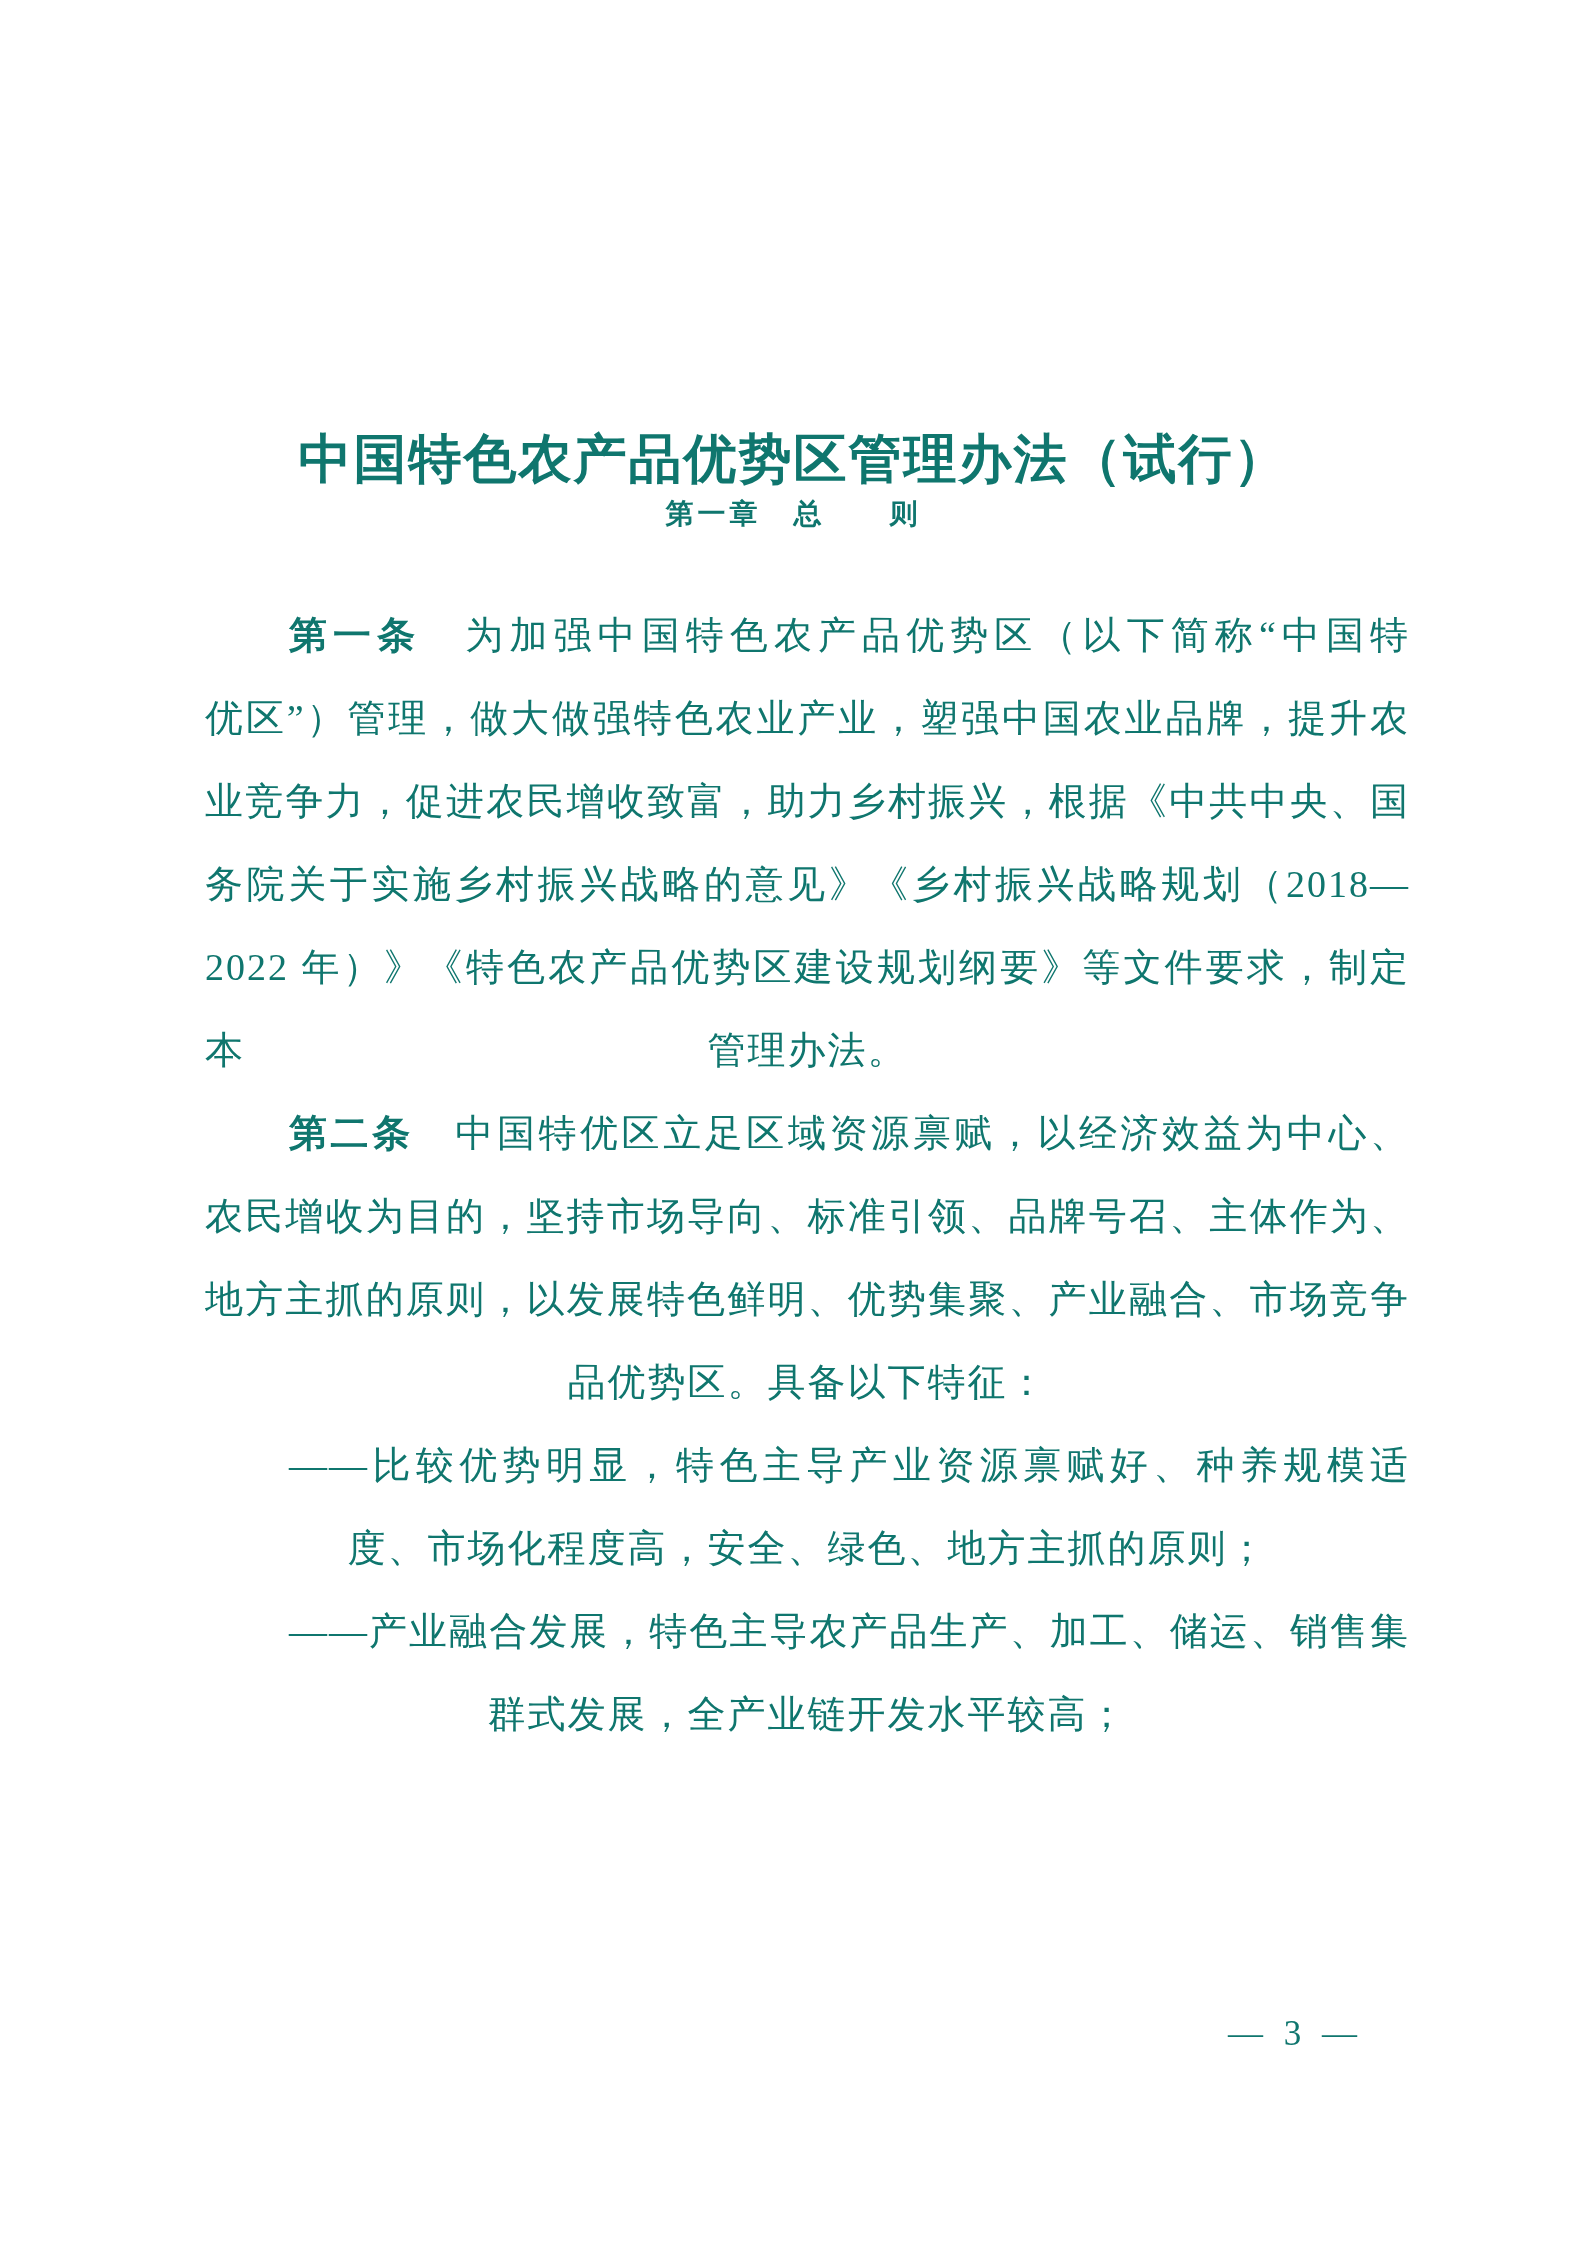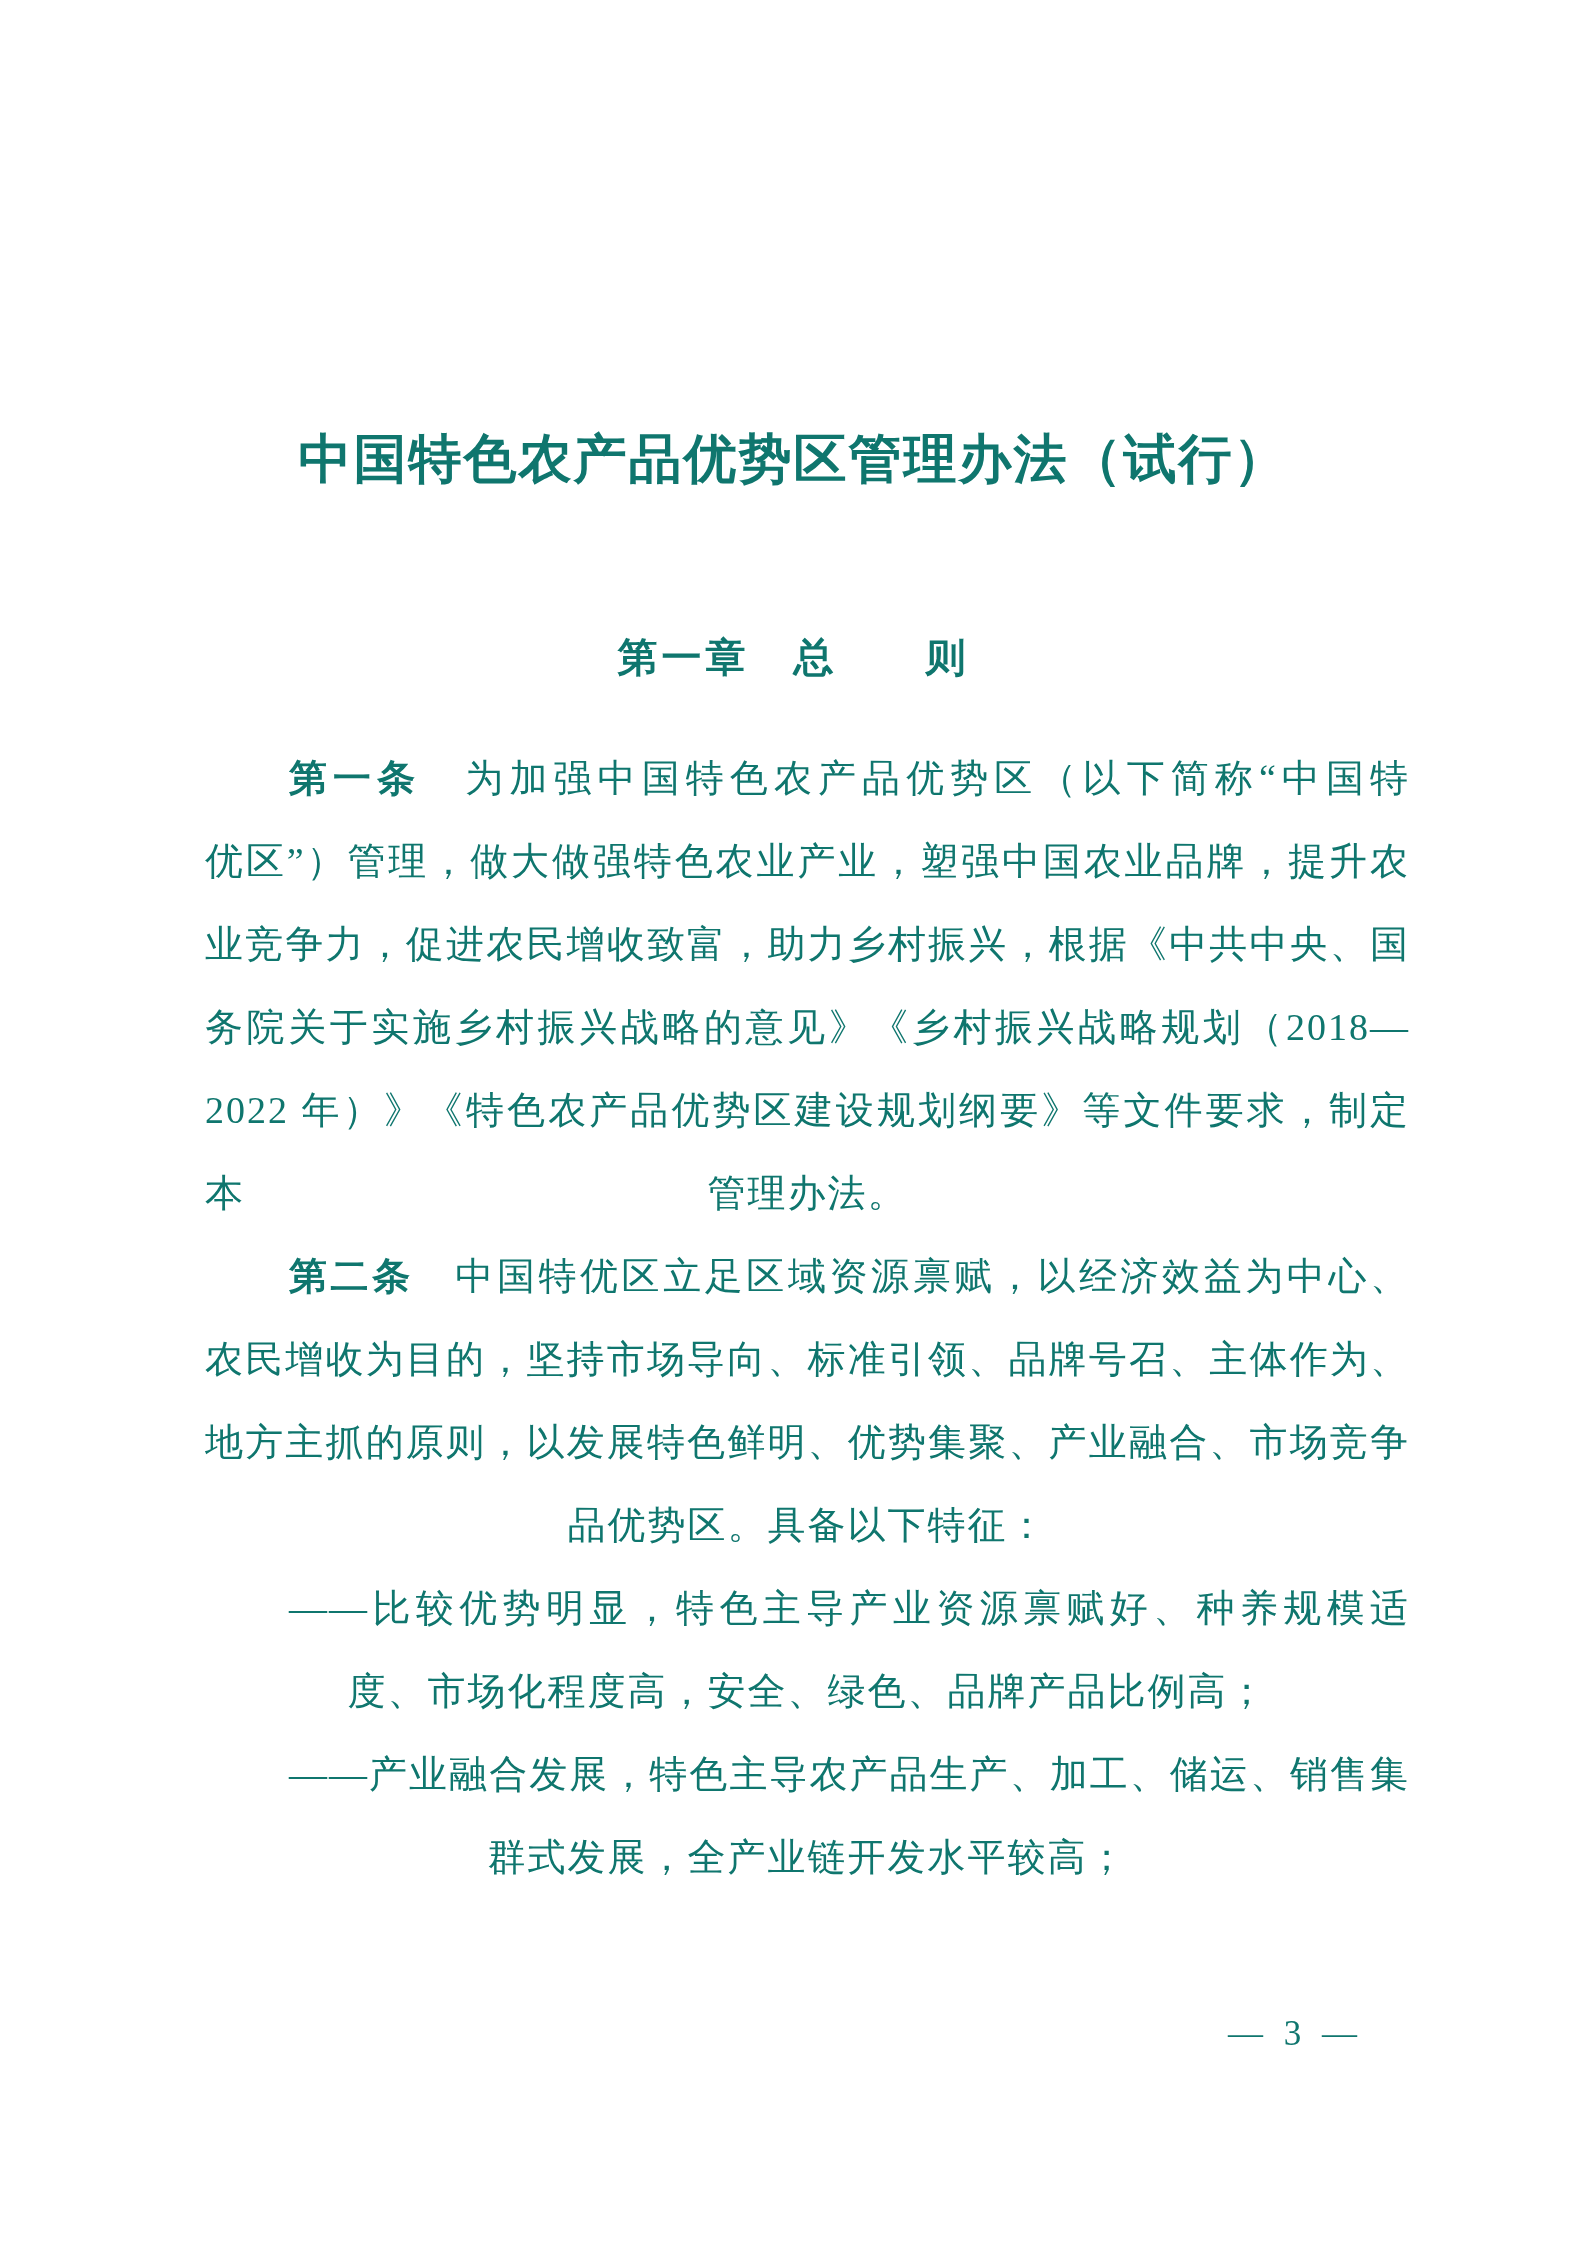--- a/index.html
+++ b/index.html
@@ -16,23 +16,22 @@
   .doc-title {
     margin-top: 428px;
     text-align: center;
     font-size: 53px;
     line-height: 62px;
     font-weight: 700;
     letter-spacing: 2px;
     font-family: "Liberation Serif", "DejaVu Serif", serif;
   }
   .chapter-heading {
-    margin-top: 143px;
     text-align: center;
-    font-size: 40px;
+    font-size: 28px;
     line-height: 48px;
     font-weight: 700;
     letter-spacing: 4px;
     font-family: "Liberation Sans", "DejaVu Sans", sans-serif;
   }
   .body-text {
     margin: 56px 177px 0 205px;
     font-size: 38px;
   }
   .body-line {
@@ -78,20 +77,20 @@
       <div class="body-line fill"><span class="seg-regular">优区”）管理，做大做强特色农业产业，塑强中国农业品牌，提升农</span></div>
       <div class="body-line fill"><span class="seg-regular">业竞争力，促进农民增收致富，助力乡村振兴，根据《中共中央、国</span></div>
       <div class="body-line fill"><span class="seg-regular">务院关于实施乡村振兴战略的意见》《乡村振兴战略规划（2018—</span></div>
       <div class="body-line fill"><span class="seg-regular">2022 年）》《特色农产品优势区建设规划纲要》等文件要求，制定本</span></div>
       <div class="body-line"><span class="seg-regular">管理办法。</span></div>
       <div class="body-line fill indent"><span class="seg-bold">第二条</span><span class="seg-regular">　中国特优区立足区域资源禀赋，以经济效益为中心、</span></div>
       <div class="body-line fill"><span class="seg-regular">农民增收为目的，坚持市场导向、标准引领、品牌号召、主体作为、</span></div>
       <div class="body-line fill"><span class="seg-regular">地方主抓的原则，以发展特色鲜明、优势集聚、产业融合、市场竞争</span></div>
       <div class="body-line"><span class="seg-regular">品优势区。具备以下特征：</span></div>
       <div class="body-line fill indent"><span class="seg-regular">——比较优势明显，特色主导产业资源禀赋好、种养规模适</span></div>
-      <div class="body-line"><span class="seg-regular">度、市场化程度高，安全、绿色、品牌产品比例高；</span></div>
+      <div class="body-line"><span class="seg-regular">度、市场化程度高，安全、绿色、地方主抓的原则；</span></div>
       <div class="body-line fill indent"><span class="seg-regular">——产业融合发展，特色主导农产品生产、加工、储运、销售集</span></div>
       <div class="body-line"><span class="seg-regular">群式发展，全产业链开发水平较高；</span></div>
     </div>
 
   <div class="page-number">— 3 —</div>
 
 </div>
 
 </body></html>

